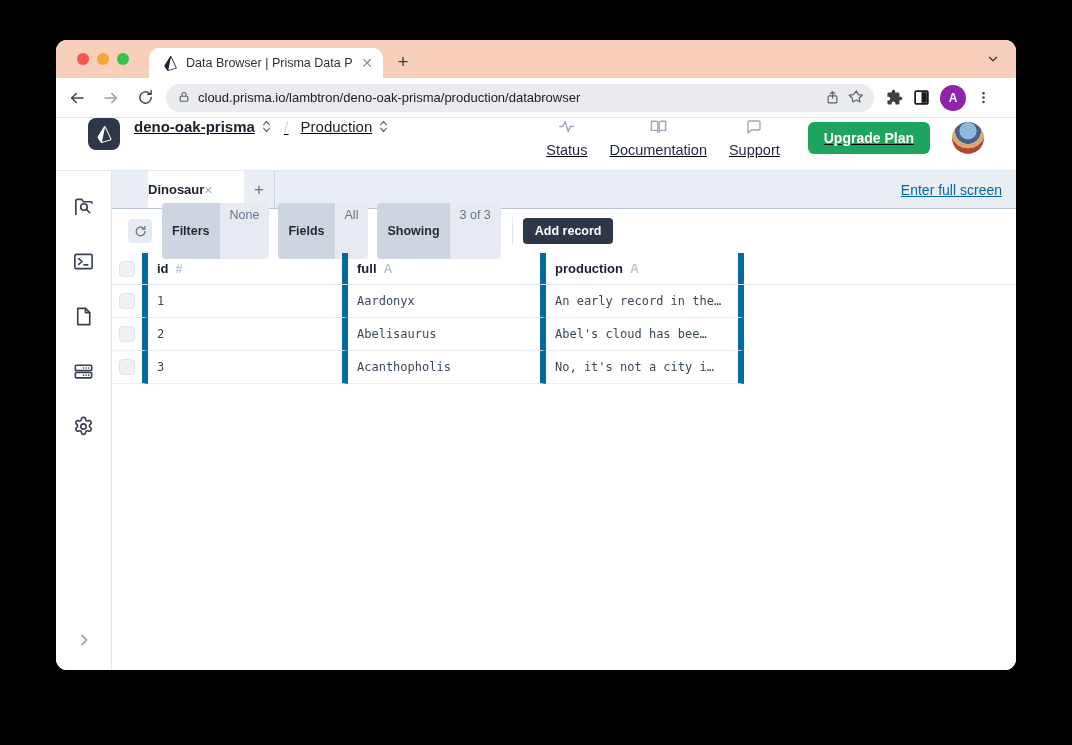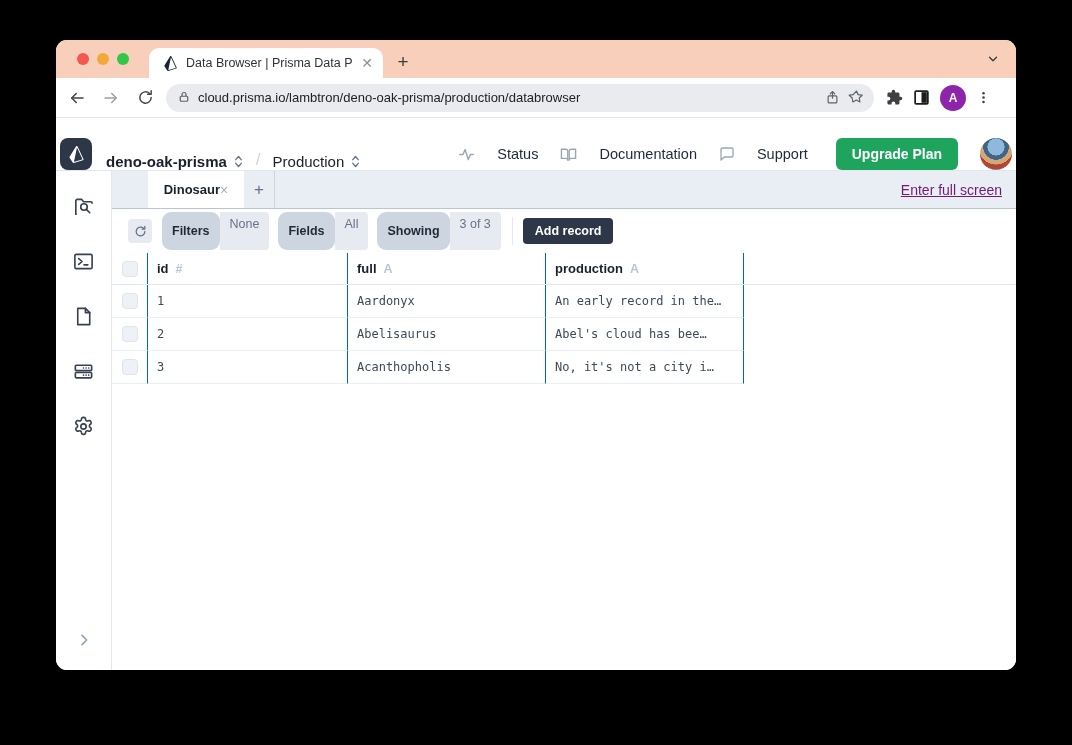--- a/index.html
+++ b/index.html
@@ -29,64 +29,64 @@
   .navbtns{display:flex;align-items:center;gap:12px;padding:0 10px 0 10px;}
   .navbtn{width:22px;height:22px;display:flex;align-items:center;justify-content:center;}
   .omnibox{width:708px;height:28px;background:var(--pill);border-radius:14px;display:flex;align-items:center;
            padding:0 10px 1px 12px;gap:8px;}
   .url{font-size:13px;color:#202124;flex:1;white-space:nowrap;overflow:hidden;}
   .chrome-right{display:flex;align-items:center;gap:10px;margin-left:12px;}
   .chrome-avatar{width:26px;height:26px;border-radius:50%;background:#8e24aa;color:#fff;font-size:12px;font-weight:700;
                  display:flex;align-items:center;justify-content:center;}
 
   
-  .app-header{height:53px;background:#fff;border-bottom:1px solid var(--border);display:flex;align-items:flex-end;
-              padding:0 4px;flex:none;}
+  .app-header{height:53px;background:#fff;border-bottom:1px solid var(--border);display:flex;align-items:flex-start;
+              padding:0 32px;flex:none;text-decoration:underline;}
   .logo-box{width:32px;height:32px;border-radius:8px;background:var(--slate);display:flex;align-items:center;justify-content:center;}
   .proj{display:flex;align-items:center;gap:6px;margin-left:14px;font-size:15px;font-weight:700;color:#1a202c;}
   .env{display:flex;align-items:center;gap:6px;font-size:15px;font-weight:500;color:#1a202c;}
   .slash{color:#cbd5e0;font-size:17px;margin:0 12px;}
   .hdr-right{margin-left:auto;display:flex;align-items:center;gap:22px;}
-  .hdr-link{display:flex;align-items:center;gap:22px;font-size:14.5px;color:#1e293b;}
+  .hdr-link{display:flex;align-items:center;gap:7px;font-size:14.5px;color:#1e293b;flex-direction:column;}
   .upgrade{background:var(--green);color:#fff;font-size:14px;font-weight:700;border:none;border-radius:6px;
            padding:8px 16px;margin-left:6px;}
   .user-avatar{width:32px;height:32px;border-radius:50%;
      background:radial-gradient(circle at 50% 28%,#8fb9da 0 30%,#3f6486 31% 45%,#d3a878 46% 62%,#b5452f 63% 78%,#6e8aa3 79%);}
 
   
   .app-body{flex:1;display:flex;min-height:0;}
   .side{width:56px;border-right:1px solid var(--border);position:relative;flex:none;background:#fff;}
   .side-items{display:flex;flex-direction:column;align-items:center;padding-top:24px;gap:33px;}
   .side-item{width:24px;height:22px;display:flex;align-items:center;justify-content:center;}
   .side-expand{position:absolute;left:0;right:0;bottom:22px;display:flex;justify-content:center;}
   .main{flex:1;display:flex;flex-direction:column;min-width:0;}
 
   .model-tabbar{height:38px;background:var(--tabbar-bg);border-bottom:1px solid var(--tabbar-border);
                 display:flex;align-items:stretch;flex:none;}
-  .model-tab{margin-left:36px;width:96px;background:#fff;display:flex;align-items:center;justify-content:center;}
+  .model-tab{margin-left:36px;width:96px;background:#fff;display:flex;align-items:center;}
   .model-tab b{font-size:13px;color:#1a202c;}
   .model-tab .x{color:#9fb0c0;font-size:14px;}
   .model-add{width:30px;display:flex;align-items:center;justify-content:center;color:#64748b;font-size:17px;}
   .model-div{width:1px;background:#ccd5df;margin:0;}
-  .fullscreen{margin-left:auto;align-self:center;margin-right:14px;font-size:14px;color:#701a75;
+  .fullscreen{margin-left:auto;align-self:center;margin-right:14px;font-size:14px;color:#0369a1;
               text-decoration:underline;}
 
   .tools{height:44px;background:#fff;display:flex;align-items:center;padding-left:16px;flex:none;}
   .refresh-btn{width:24px;height:24px;border-radius:4px;background:var(--seg-value);display:flex;align-items:center;
                justify-content:center;margin-right:10px;}
   .seg{display:flex;border-radius:4px;overflow:hidden;margin-right:9px;font-size:12.5px;}
-  .seg .lbl{background:var(--seg-label);color:#1f2937;font-weight:700;padding:12px 10px;border-radius:9px;}
+  .seg .lbl{background:var(--seg-label);color:#1f2937;font-weight:700;padding:21px 10px;}
   .seg .val{background:var(--seg-value);color:var(--muted);padding:5px 10px;}
   .tools-div{width:1px;height:28px;background:var(--border);margin:0 10px 0 2px;}
   .add-record{background:var(--slate);color:#fff;font-size:12.5px;font-weight:700;border:none;border-radius:4px;
               padding:6px 12px;}
 
   .grid-row{display:grid;grid-template-columns:36px 200px 198px 198px 1fr;}
   .thead{height:32px;border-bottom:1px solid #dfe6ee;flex:none;}
-  .thead .cell,.trow .cell{display:flex;align-items:center;padding-left:9px;border-right:1px solid #0369a1;}
+  .thead .cell,.trow .cell{display:flex;align-items:center;padding-left:9px;border-right:6px solid #0369a1;}
   .thead .cell.chk,.trow .cell.chk{justify-content:center;padding-left:0;}
   .thead .cell.filler,.trow .cell.filler{border-right:none;}
   .col-label{font-size:13px;font-weight:700;color:#1a202c;margin-right:7px;}
   .col-type{font-size:12.5px;font-weight:700;color:var(--hdr-icon);}
   .trow{height:33px;}
   .trow .cell{border-bottom:1px solid var(--row-border);}
   .trow .cell.filler{border-bottom:none;}
   .mono{font-family:"DejaVu Sans Mono",monospace;font-size:12px;color:#3b4a5a;white-space:nowrap;overflow:hidden;}
   .checkbox{width:16px;height:16px;border-radius:4px;background:#eef2f7;border:1px solid #dde4ec;}
   .table-rest{flex:1;background:#fff;}

